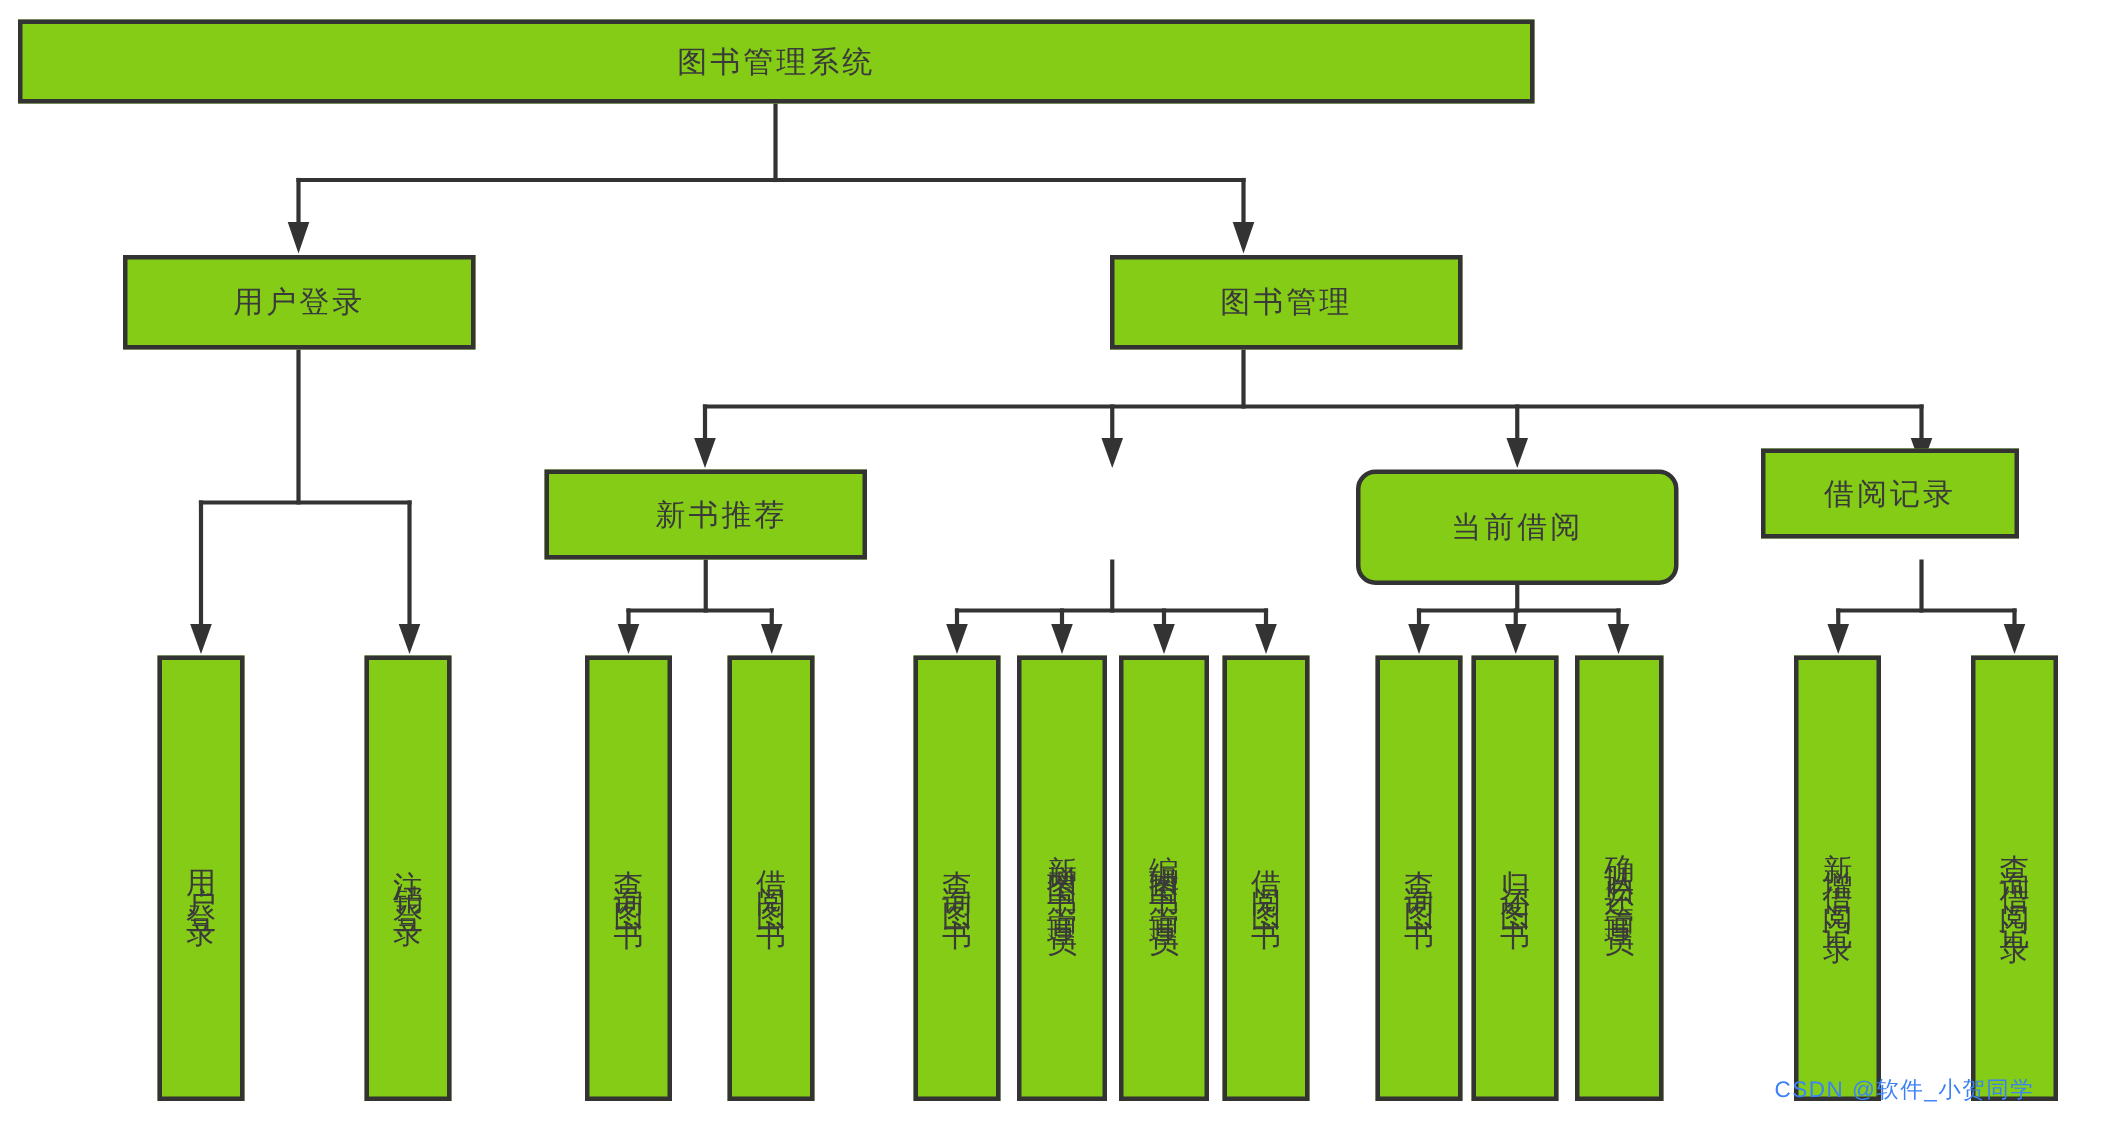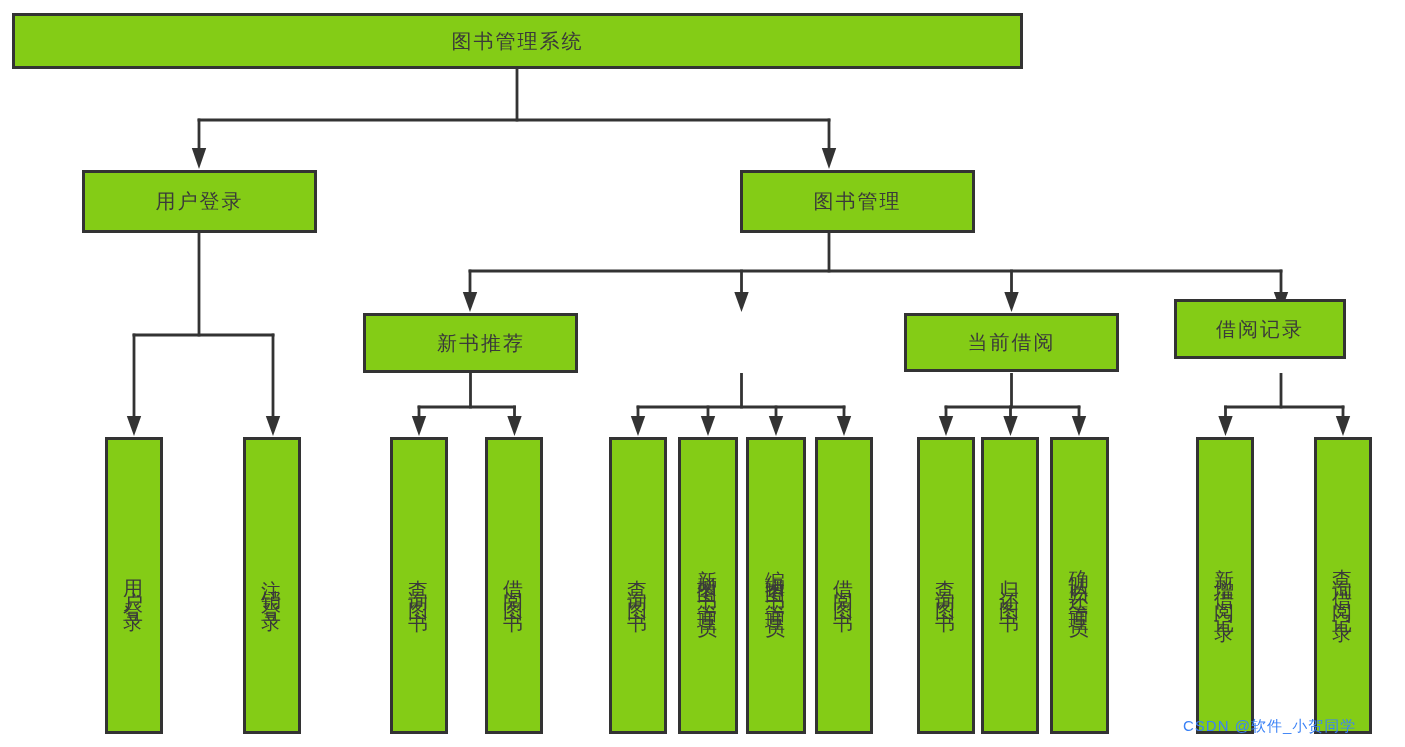--- a/index.html
+++ b/index.html
@@ -141,21 +141,21 @@
   <div class="node" style="left:82px; top:170px; width:235px; height:63px;">
     <span>用户登录</span>
   </div>
   <div class="node" style="left:740px; top:170px; width:235px; height:63px;">
     <span>图书管理</span>
   </div>
 
   <div class="node" style="left:363px; top:313px; width:215px; height:60px;padding-left:21px;">
     <span>新书推荐</span>
   </div>
-  <div class="node" style="left:904px; top:313px; width:215px; height:59px;">
+  <div class="node" style="left:904px; top:313px; width:215px; height:77px;border-radius:13px;">
     <span>当前借阅</span>
   </div>
   <div class="node" style="left:1174px; top:299px; width:172px; height:60px;">
     <span>借阅记录</span>
   </div>
 
   <div class="node leaf" style="left:105px; top:437px; width:58px; height:297px;">
     <span>用户登录</span>
   </div>
   <div class="node leaf" style="left:243px; top:437px; width:58px; height:297px;">

